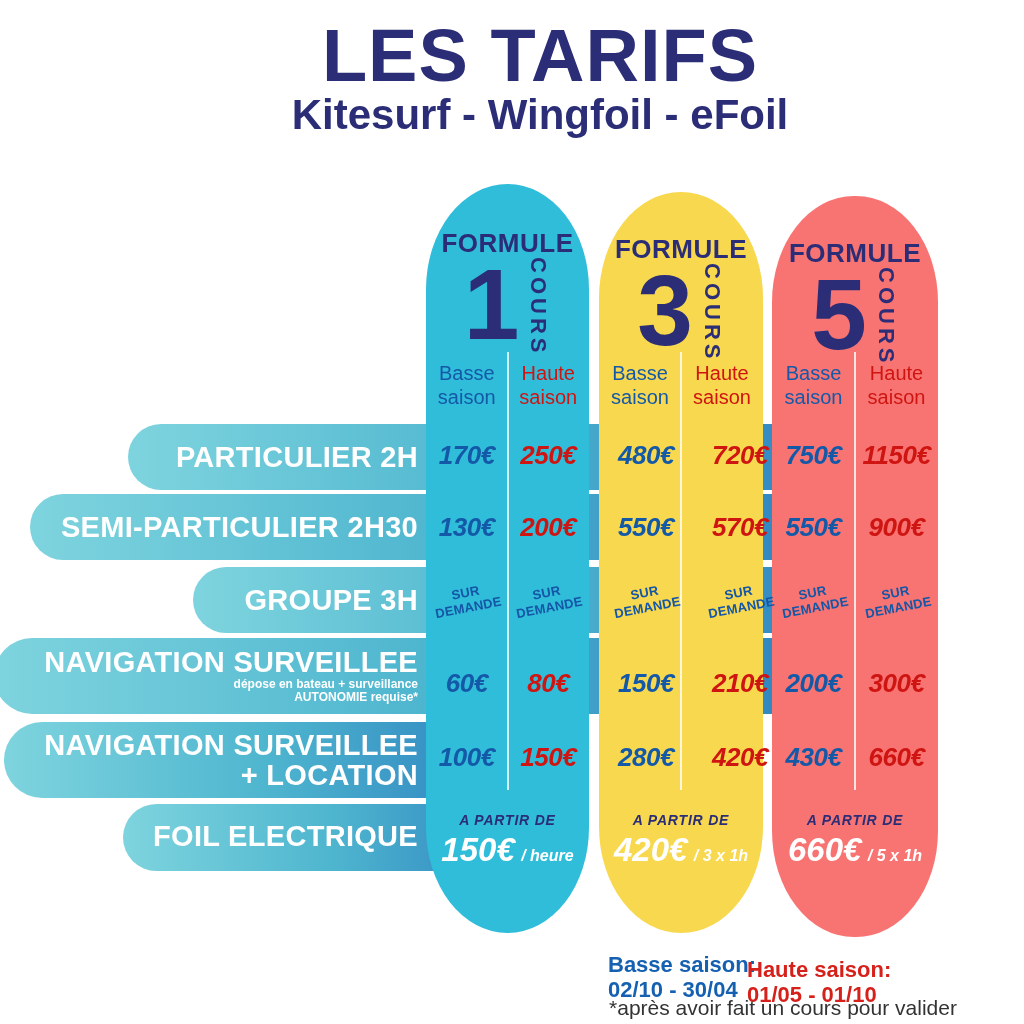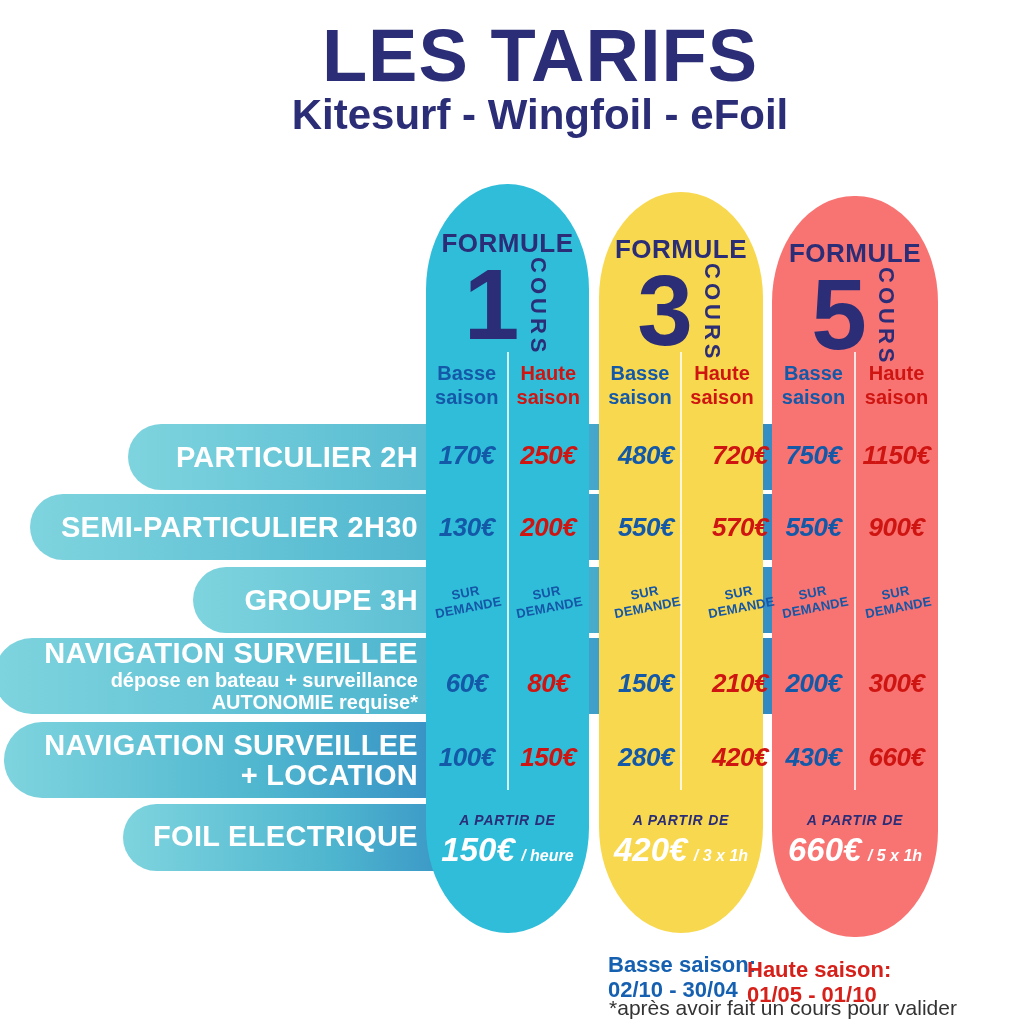--- a/index.html
+++ b/index.html
@@ -20,21 +20,21 @@
   .bar1 { left:128px; top:424px; width:807px; height:66px; }
   .bar2 { left:30px;  top:494px; width:905px; height:66px; }
   .bar3 { left:193px; top:567px; width:742px; height:66px; }
   .bar4 { left:-6px;  top:638px; width:941px; height:76px; }
   .bar5 { left:4px;   top:722px; width:576px; height:76px; }
   .bar6 { left:123px; top:804px; width:457px; height:67px; }
 
   .row-label { position:absolute; right:606px; z-index:4; color:#fff; font-weight:700;
                text-align:right; display:flex; flex-direction:column; justify-content:center; }
   .row-label .main { font-size:29px; line-height:1.05; letter-spacing:.3px; }
-  .row-label .sub  { font-size:20px; line-height:1.12; font-weight:700; }
+  .row-label .sub  { font-size:12px; line-height:1.12; font-weight:700; }
   .rl1 { top:424px; height:66px; }
   .rl2 { top:494px; height:66px;align-items:flex-end; }
   .rl3 { top:567px; height:66px; }
   .rl4 { top:638px; height:76px; }
   .rl5 { top:722px; height:76px; }
   .rl6 { top:804px; height:64px; }
 
   
   .col { position:absolute; z-index:2; border-radius:82px / 106px; }
   .col1 { left:426px; top:184px; width:163px; height:749px; background:#2fbdda; }
@@ -49,21 +49,21 @@
   .numrow { display:flex; align-items:center; justify-content:center; margin-top:-8px; }
   .num { font-size:100px; font-weight:700; line-height:1; letter-spacing:-2px; }
   .cours { writing-mode:vertical-rl; font-size:22px; font-weight:700; letter-spacing:4px;
            margin-left:8px; margin-top:6px; }
 
   .divider { position:absolute; z-index:3; width:2px; top:352px; height:438px;
              background:rgba(255,255,255,.8); }
   .dv1 { left:507px; } .dv2 { left:680px; } .dv3 { left:854px; }
 
   .seasons { position:absolute; z-index:4; display:flex; top:362px; text-align:center;
-             font-size:20px; font-weight:700; line-height:1.18; }
+             font-size:20px; font-weight:400; line-height:1.18; }
   .se1 { left:426px; width:163px; } .se2 { left:599px; width:164px; } .se3 { left:772px; width:166px; }
   .s-low  { flex:1; color:#1459a8; }
   .s-high { flex:1; color:#cf1512; }
 
   
   .prow { position:absolute; z-index:4; display:flex; align-items:center; height:52px; }
   .pc { flex:1; text-align:center; font-style:italic; font-weight:700; font-size:26px; letter-spacing:-.5px; }
   .pc.low  { color:#1459a8; }
   .pc.high { color:#cf1512; }
   .pc.sd { font-style:normal; font-size:13px; letter-spacing:.2px; color:#1556a6; }

